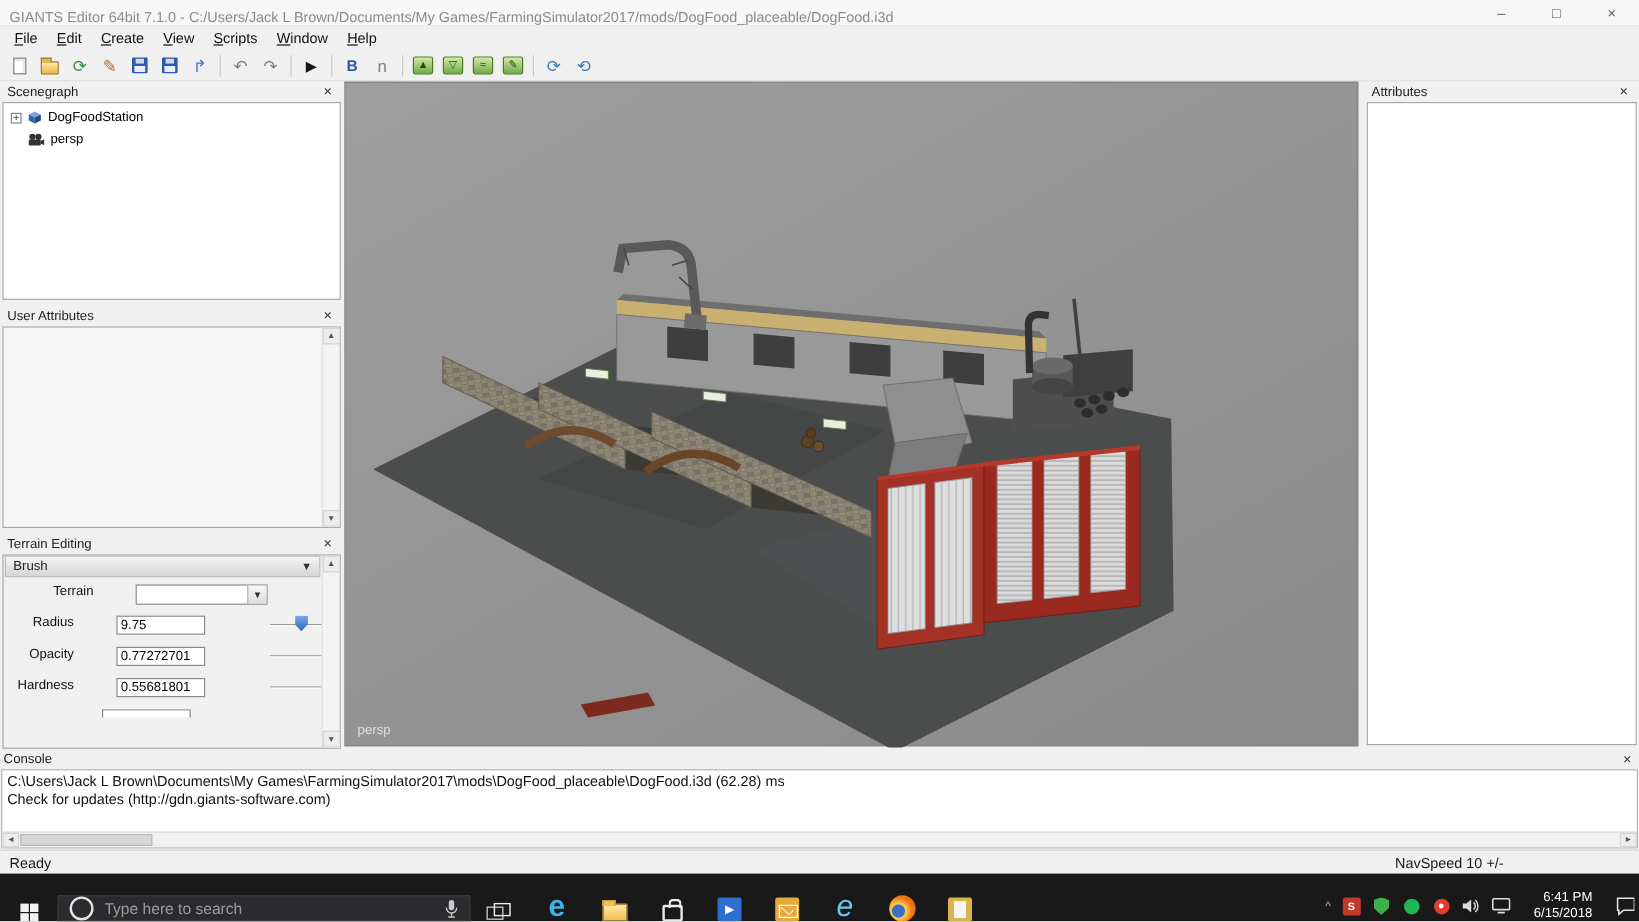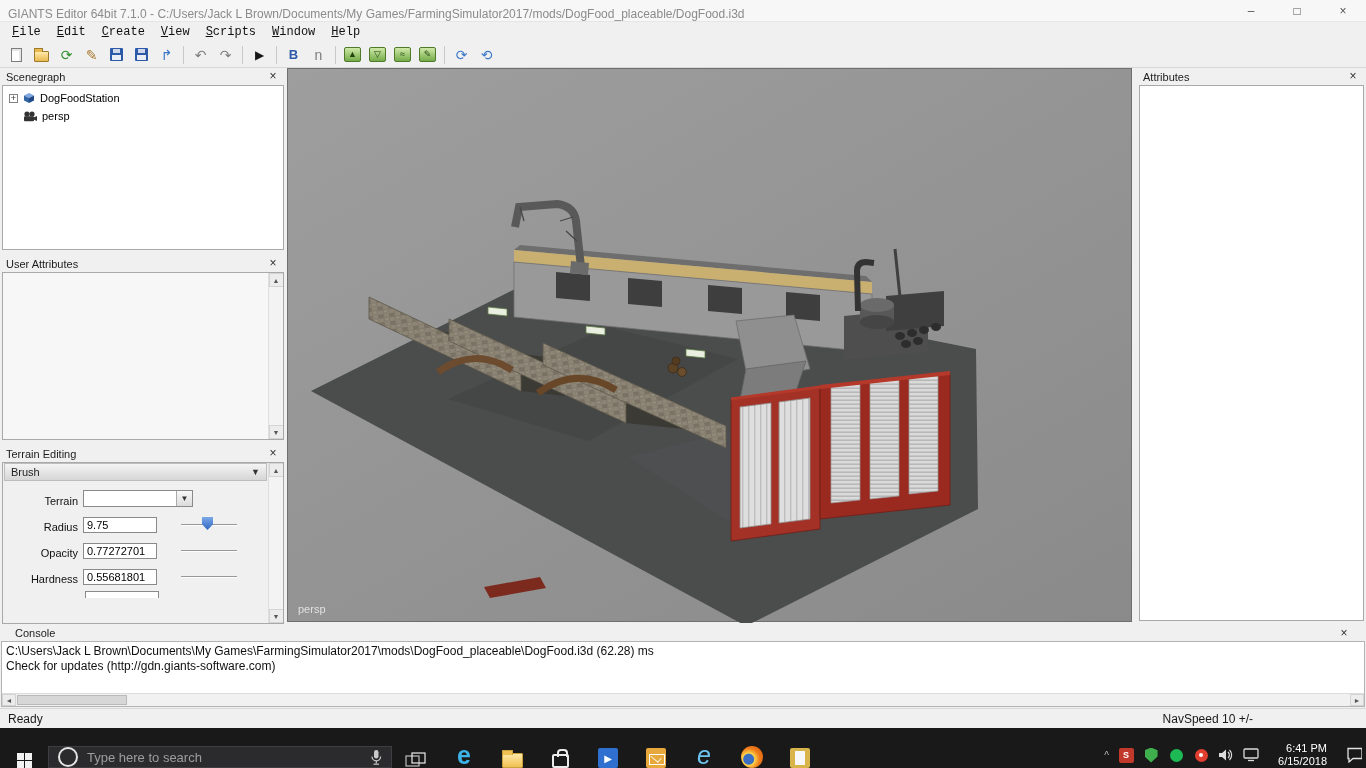--- a/index.html
+++ b/index.html
@@ -10,21 +10,21 @@
   #titlebar { position:absolute; top:0; left:0; width:1366px; height:22px; background:#f7f7f7;
               border-bottom:1px solid #e6e6e6; display:flex; align-items:flex-end; padding-left:8px;
               font-size:12px; color:#8b8b8b; }
   #winbtns { position:absolute; right:0; top:0; height:22px; display:flex; }
   .winbtn { width:46px; height:22px; display:flex; align-items:center; justify-content:center;
             font-size:12px; color:#555; }
 
   
   #menubar { position:absolute; top:22px; left:0; width:1366px; height:20px; background:#f0f0f0;
              display:flex; align-items:center; padding-left:4px; font-size:12px; color:#111; }
-  .menu-item { display:inline-block; padding:2px 8px;font-family:Liberation Mono, monospace; }
+  .menu-item { display:inline-block; padding:2px 8px; }
   .menu-item::first-letter { text-decoration: underline; }
 
   
   #toolbar { position:absolute; top:42px; left:0; width:1366px; height:26px; background:#f0f0f0;
              border-bottom:1px solid #d8d8d8; display:flex; align-items:center; padding-left:4px; }
   .tbtn { width:25px; height:22px; display:flex; align-items:center; justify-content:center;
           border:1px solid transparent; border-radius:2px; }
   .tsep { width:1px; height:18px; background:#c8c8c8; margin:0 4px; }
   .tglyph { font-size:14px; line-height:14px; }
   .c-green { color:#2f8f2f; } .c-amber { color:#a8762a; } .c-gray { color:#7d7d7d; }
@@ -67,21 +67,21 @@
   .vscroll { position:absolute; right:0; top:0; bottom:0; width:15px; background:#f3f3f3;
              border-left:1px solid #dedede; display:flex; flex-direction:column;
              justify-content:space-between; align-items:center; }
   .sarrow { width:15px; height:14px; font-size:7px; line-height:14px; text-align:center;
             color:#555; background:#ececec; border:1px solid #d4d4d4; }
 
   .brush-bar { height:18px; margin:0 1px; background:linear-gradient(#f4f4f4,#d6d6d6);
                border:1px solid #bdbdbd; display:flex; align-items:center; justify-content:space-between;
                font-size:11px; color:#222; padding:0 6px; }
   .brush-arrow { font-size:9px; color:#333; }
-  .trow { display:flex; align-items:flex-end; height:20px; margin-top:6px; padding-left:2px; }
+  .trow { display:flex; align-items:flex-start; height:20px; margin-top:6px; padding-left:2px;gap:30px; }
   .trow-cut { margin-top:6px; height:7px; overflow:hidden; padding-left:2px; display:flex; }
   .trow-cut .spacer { width:80px; }
   .tlabel { width:78px; text-align:right; font-size:11px; color:#111; padding-right:5px; }
   .tinput { width:74px; height:16px; border:1px solid #8a8a8a; background:#fff; font-size:11px;
             padding:0 3px; font-family:"Liberation Sans",sans-serif; }
   .tselect { width:110px; height:17px; background:#fff; border:1px solid #8a8a8a; position:relative; }
   .tselect .arrowbox { position:absolute; right:0; top:0; bottom:0; width:16px;
             background:linear-gradient(#f7f7f7,#dcdcdc); border-left:1px solid #ababab;
             display:flex; align-items:center; justify-content:center; font-size:8px; color:#333; }
   .tslider { position:relative; width:56px; height:16px; margin-left:24px; }
@@ -93,21 +93,21 @@
 
   
   #viewport { position:absolute; left:287px; top:0; width:845px; height:554px;
               border:1px solid #6f6f6f; background:linear-gradient(150deg,#9e9e9e,#8a8a8a); }
   #viewport svg { position:absolute; left:0; top:0; }
   #persp-label { position:absolute; left:10px; bottom:6px; font-size:11px; color:#e0e0e0; }
 
   
   #console { position:absolute; top:625px; left:0; width:1366px; height:83px; background:#f0f0f0; }
   .console-header { height:16px; display:flex; align-items:center; justify-content:space-between;
-                    font-size:11px; color:#1c1c1c; padding:0 15px; }
+                    font-size:11px; color:#1c1c1c; padding:0 3px; }
   .console-body { position:absolute; top:16px; left:1px; right:1px; bottom:1px; background:#fff;
                   border:1px solid #b3b3b3; font-size:12px; color:#101010; padding:2px 4px; line-height:15px; }
   .console-hscroll { position:absolute; left:0; right:0; bottom:0; height:13px; background:#f1f1f1;
                      border-top:1px solid #dcdcdc; display:flex; align-items:center; }
   .harrow { width:14px; height:12px; font-size:7px; line-height:12px; text-align:center; color:#555;
             background:#ececec; border:1px solid #d4d4d4; }
   .hthumb { width:110px; height:10px; background:#d7d7d7; border:1px solid #b9b9b9; margin-left:1px; }
   .hspacer { flex:1; }
 
   

